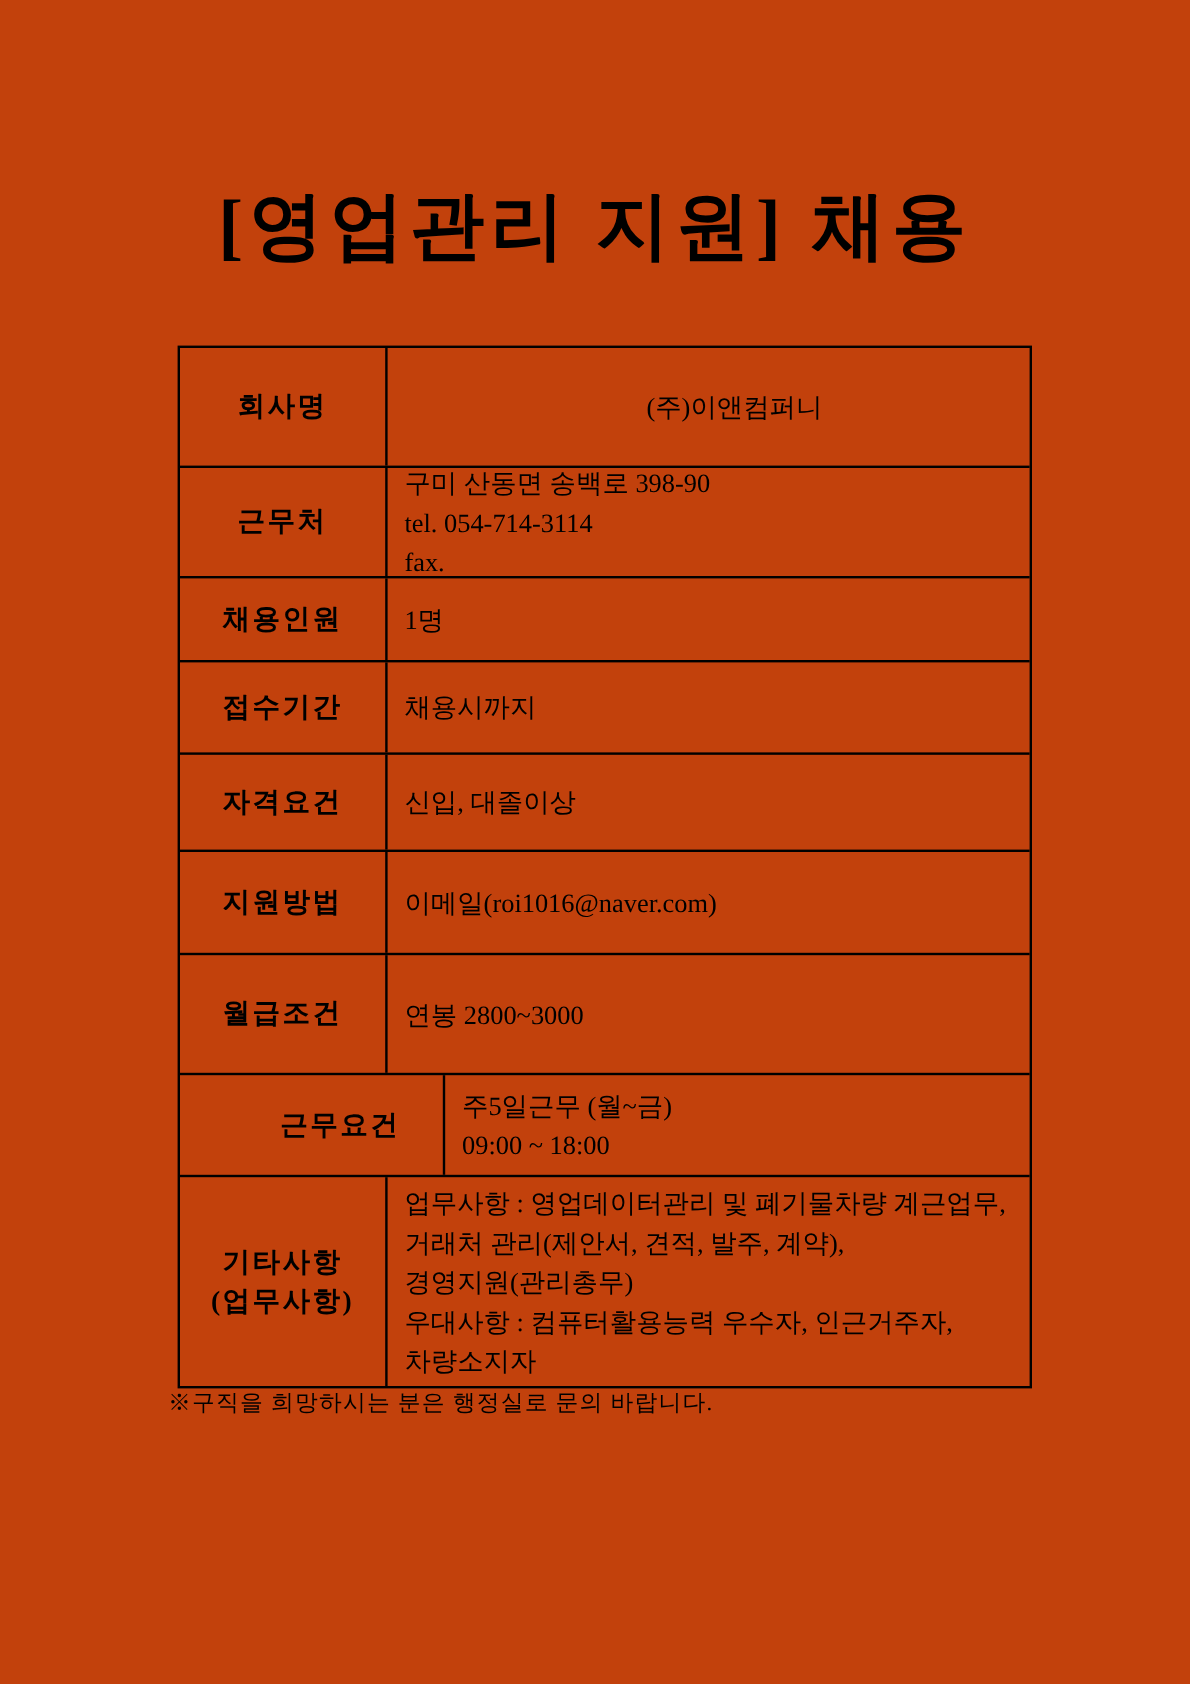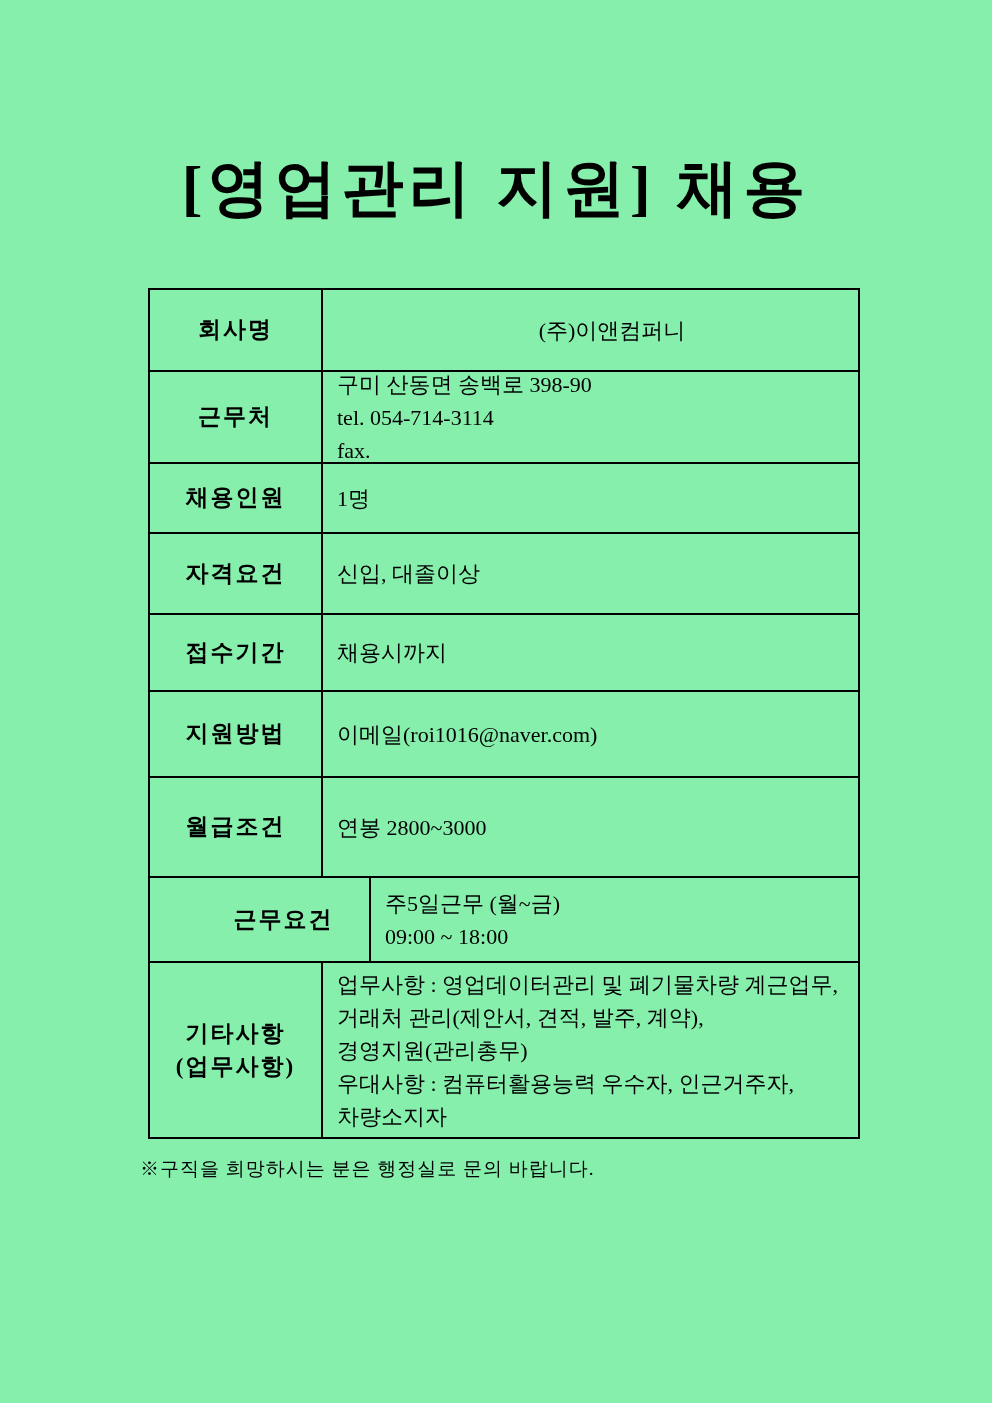--- a/index.html
+++ b/index.html
@@ -4,21 +4,21 @@
 <style>
   html, body {
     margin: 0;
     padding: 0;
     background: #ffffff;
   }
   .page {
     position: relative;
     width: 992px;
     height: 1403px;
-    background: #86efac;
+    background: #c2410c;
     color: #000000;
     font-family: "Liberation Serif", "DejaVu Serif", serif;
     overflow: hidden;
   }
   .doc-title {
     position: absolute;
     top: 146px;
     left: 0;
     width: 100%;
     text-align: center;
@@ -87,45 +87,45 @@
 </style>
 </head>
 <body>
 
 <div class="page">
 
   <div class="doc-title">[영업관리 지원] 채용</div>
 
   <div class="info-table">
 
-    <div class="row" style="height:80px;gap:43px;">
+    <div class="row" style="height:98px;gap:43px;">
       <div class="label-cell">회사명</div>
       <div class="value-cell center">(주)이앤컴퍼니</div>
     </div>
 
     <div class="row" style="height:92px;">
       <div class="label-cell">근무처</div>
       <div class="value-cell">구미 산동면 송백로 398-90
 tel. 054-714-3114
 fax.</div>
     </div>
 
     <div class="row" style="height:70px;">
       <div class="label-cell">채용인원</div>
       <div class="value-cell">1명</div>
     </div>
 
+    <div class="row" style="height:77px;">
+      <div class="label-cell">접수기간</div>
+      <div class="value-cell">채용시까지</div>
+    </div>
+
     <div class="row" style="height:81px;">
       <div class="label-cell">자격요건</div>
       <div class="value-cell">신입, 대졸이상</div>
-    </div>
-
-    <div class="row" style="height:77px;">
-      <div class="label-cell">접수기간</div>
-      <div class="value-cell">채용시까지</div>
     </div>
 
     <div class="row" style="height:86px;">
       <div class="label-cell">지원방법</div>
       <div class="value-cell">이메일(roi1016@naver.com)</div>
     </div>
 
     <div class="row" style="height:100px;">
       <div class="label-cell">월급조건</div>
       <div class="value-cell">연봉 2800~3000</div>

